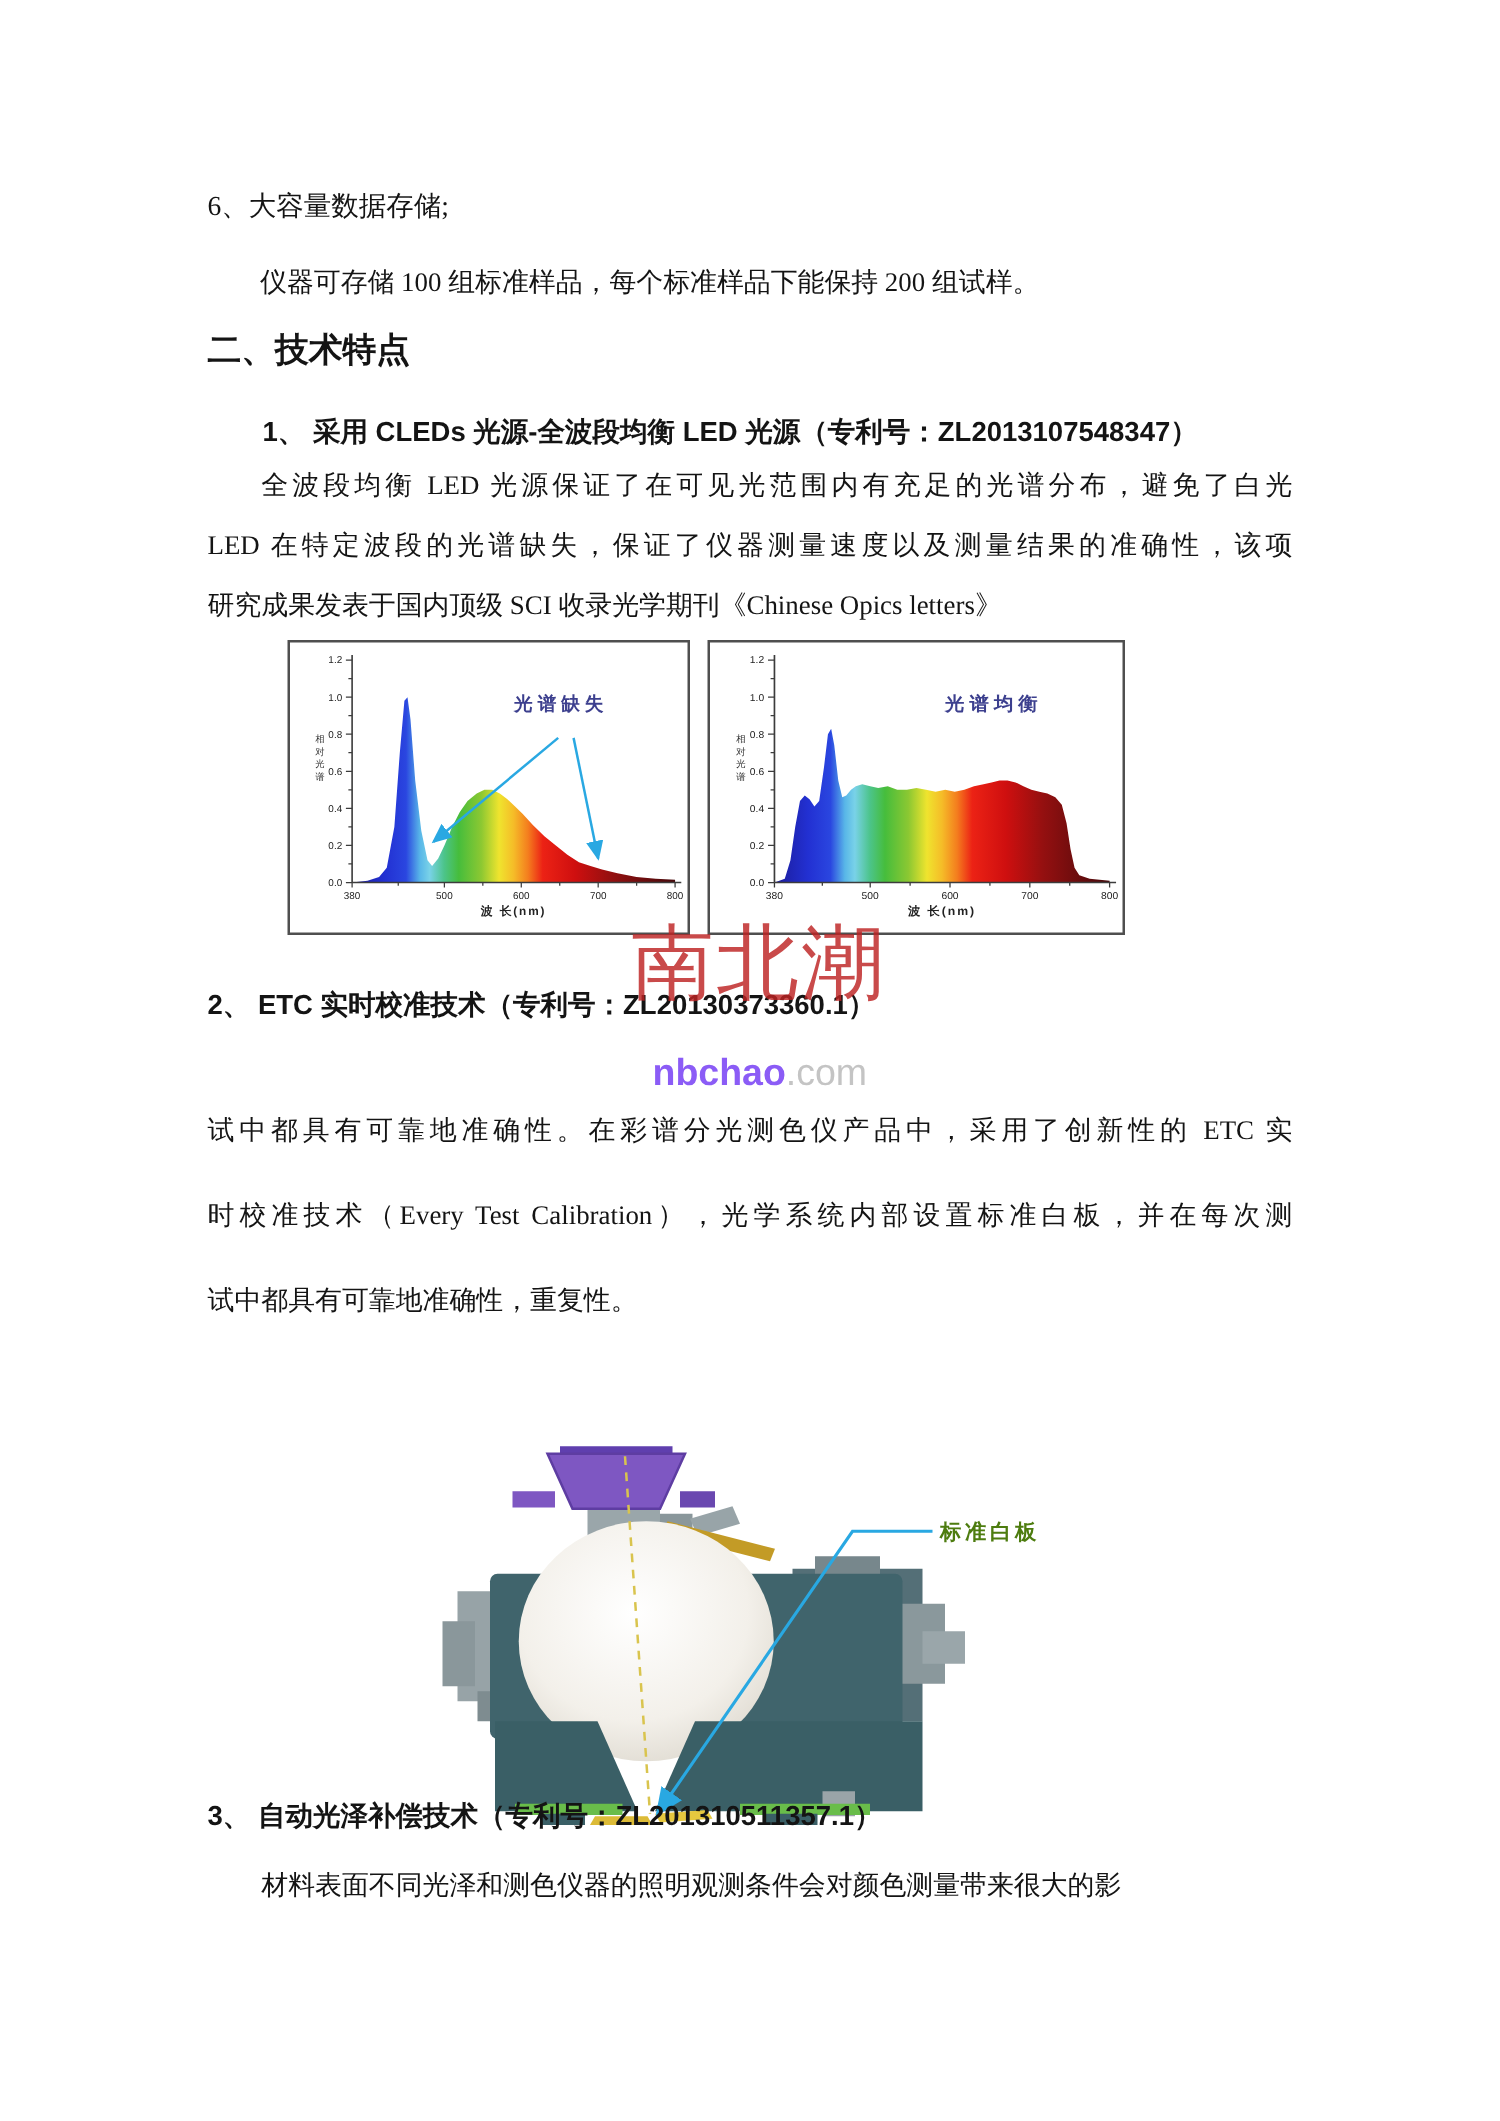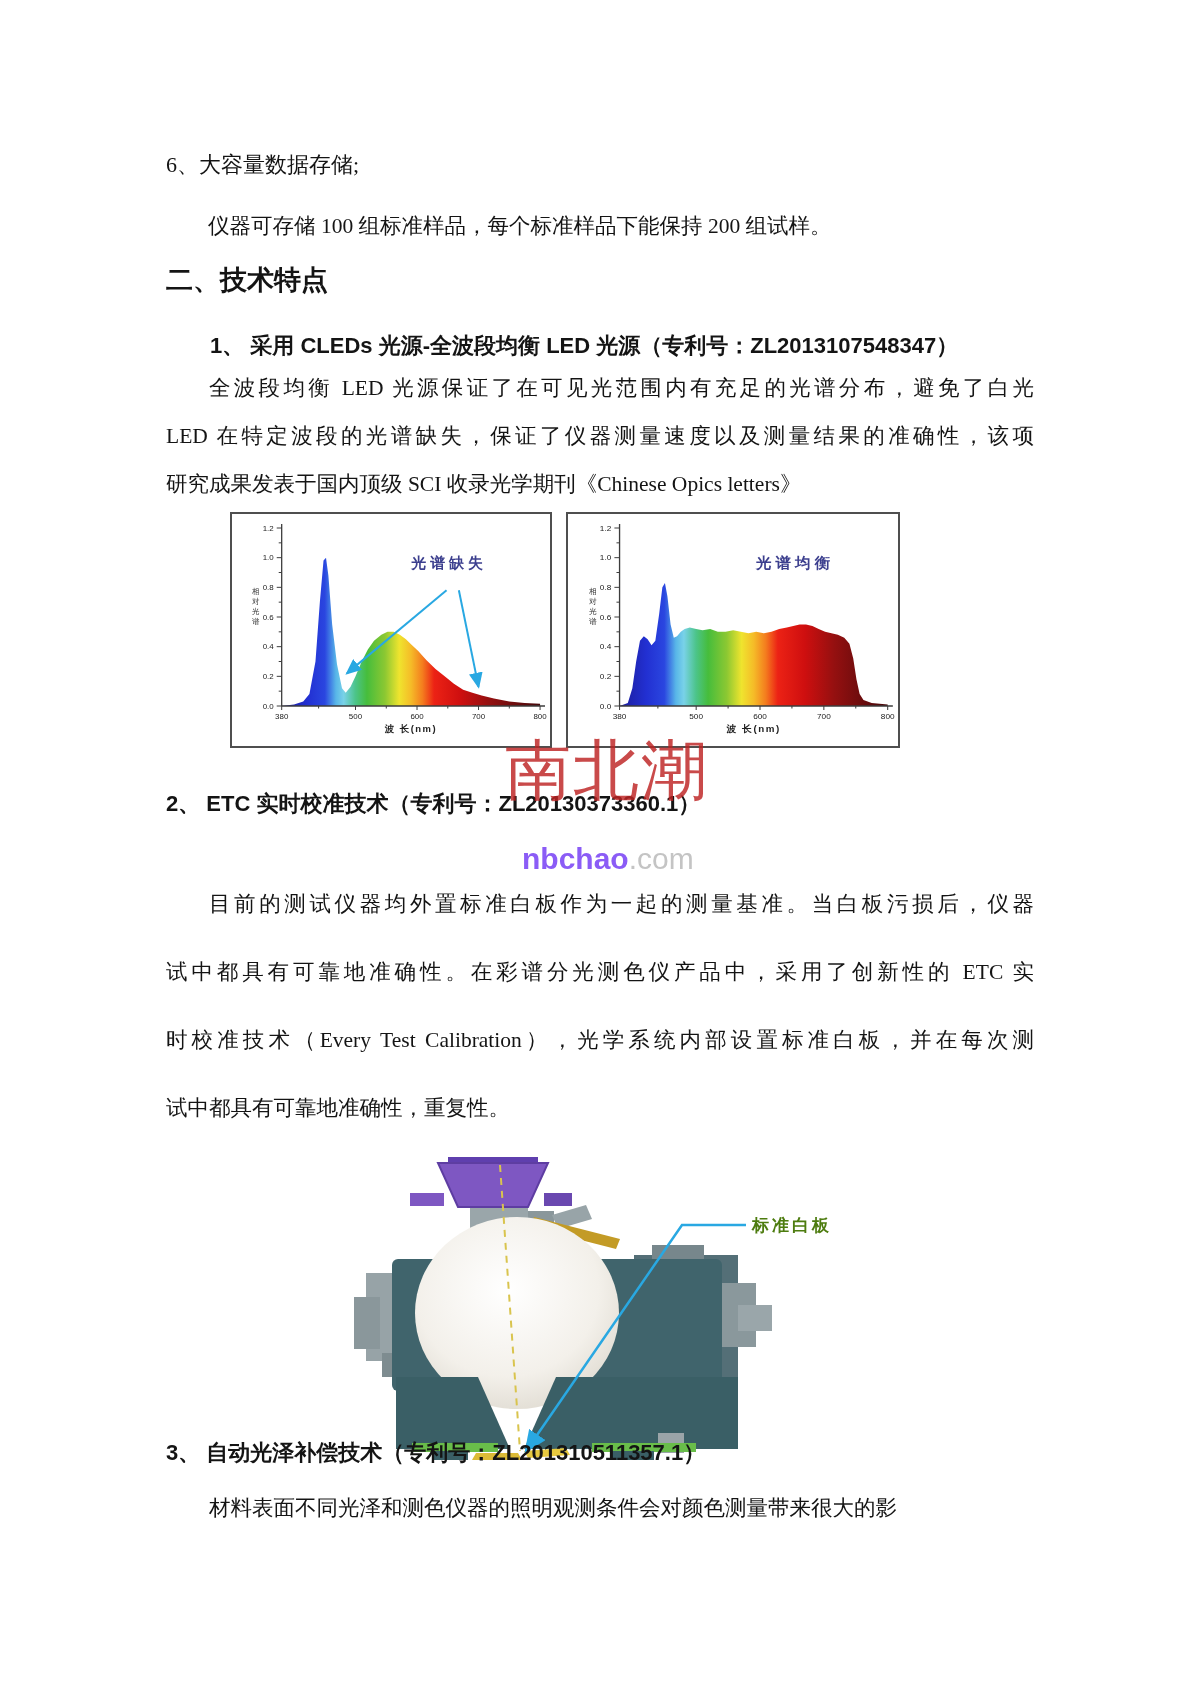--- a/index.html
+++ b/index.html
@@ -196,21 +196,20 @@
   </div>
 
   <div class="abs sans bold" id="f2-heading">2、 ETC 实时校准技术（专利号：ZL20130373360.1）</div>
 
   <div class="abs" id="wm-brand" style="color:#be2323;">南北潮</div>
   <div class="abs" id="wm-site">
     <span class="nm" style="color:#8b5cf6;">nbchao</span><span class="tld" style="color:#c4c4c4;">.com</span>
   </div>
 
   <div class="para" id="p2">
-    <div class="line full indent">目前的测试仪器均外置标准白板作为一起的测量基准。当白板污损后，仪器</div>
     <div class="line full">试中都具有可靠地准确性。在彩谱分光测色仪产品中，采用了创新性的 ETC 实</div>
     <div class="line full">时校准技术（Every Test Calibration），光学系统内部设置标准白板，并在每次测</div>
     <div class="line part">试中都具有可靠地准确性，重复性。</div>
   </div>
 
   <svg id="figure2-svg" width="470" height="305" viewBox="0 0 470 305">
     <defs>
       <radialGradient id="sphereGrad" cx="45%" cy="38%" r="75%">
         <stop offset="0%" stop-color="#ffffff"></stop>
         <stop offset="60%" stop-color="#f3f0ea"></stop>

